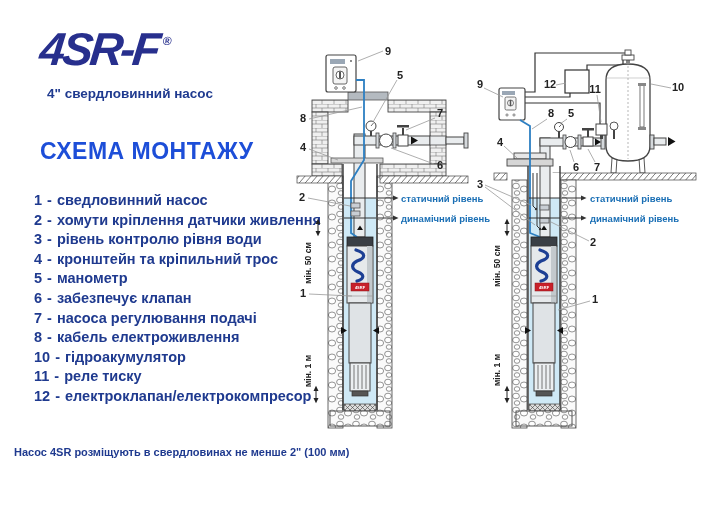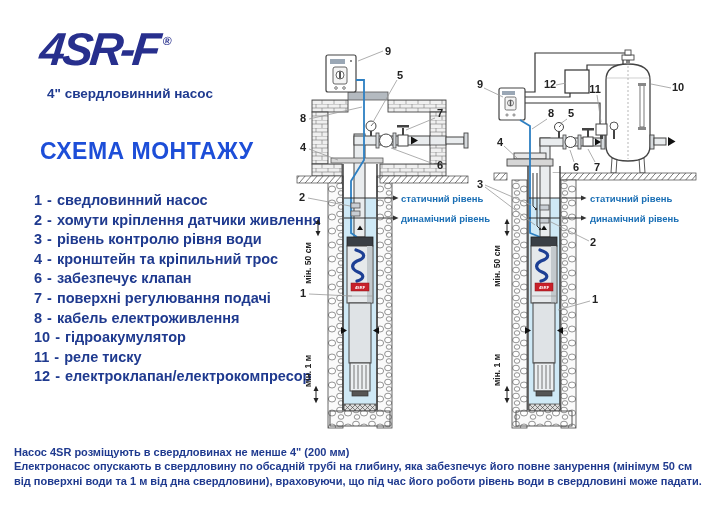--- a/index.html
+++ b/index.html
@@ -56,31 +56,31 @@
   <span>4SR-F</span><sup>®</sup>
 </div>
 <div class="abs subtitle">4" свердловинний насос</div>
 <div class="abs page-title">СХЕМА МОНТАЖУ</div>
 
 <ul class="abs legend">
   <li><span>1</span><span class="ldash">-</span><span>сведловинний насос</span></li>
   <li><span>2</span><span class="ldash">-</span><span>хомути кріплення датчики живлення</span></li>
   <li><span>3</span><span class="ldash">-</span><span>рівень контролю рівня води</span></li>
   <li><span>4</span><span class="ldash">-</span><span>кронштейн та кріпильний трос</span></li>
+  <li><span>5</span><span class="ldash">-</span><span>манометр</span></li>
   <li><span>6</span><span class="ldash">-</span><span>забезпечує клапан</span></li>
-  <li><span>7</span><span class="ldash">-</span><span>поверхні регулювання подачі</span></li>
+  <li><span>7</span><span class="ldash">-</span><span>насоса регулювання подачі</span></li>
   <li><span>8</span><span class="ldash">-</span><span>кабель електроживлення</span></li>
   <li><span>10</span><span class="ldash">-</span><span>гідроакумулятор</span></li>
   <li><span>11</span><span class="ldash">-</span><span>реле тиску</span></li>
   <li><span>12</span><span class="ldash">-</span><span>електроклапан/електрокомпресор</span></li>
 </ul>
 
 <div class="abs notes">
-  <p>Насос 4SR розміщують в свердловинах не менше 4" (200 мм)</p>
-  <p>Електронасос опускають в свердловину по обсадній трубі на глибину, яка забезпечує його повне занурення (мінімум 50 см від поверхні води та 1 м від дна свердловини), враховуючи, що під час його роботи рівень води в свердловині може падати.</p>
+  <p>Насос 4SR розміщують в свердловинах не менше 2" (100 мм)</p>
 </div>
 
 <svg class="abs" style="left:285px;top:15px;" width="260" height="420" viewBox="285 15 260 420">
   <defs>
     <pattern id="brickL" width="12" height="8" patternUnits="userSpaceOnUse">
       <rect width="12" height="8" fill="#f0f0f0"></rect>
       <path d="M0 0H12 M0 4H12 M4 0V4 M10 4V8" stroke="#777" stroke-width="0.6" fill="none"></path>
     </pattern>
     <pattern id="stoneL" width="16" height="14" patternUnits="userSpaceOnUse">
       <rect width="16" height="14" fill="#fafafa"></rect>

